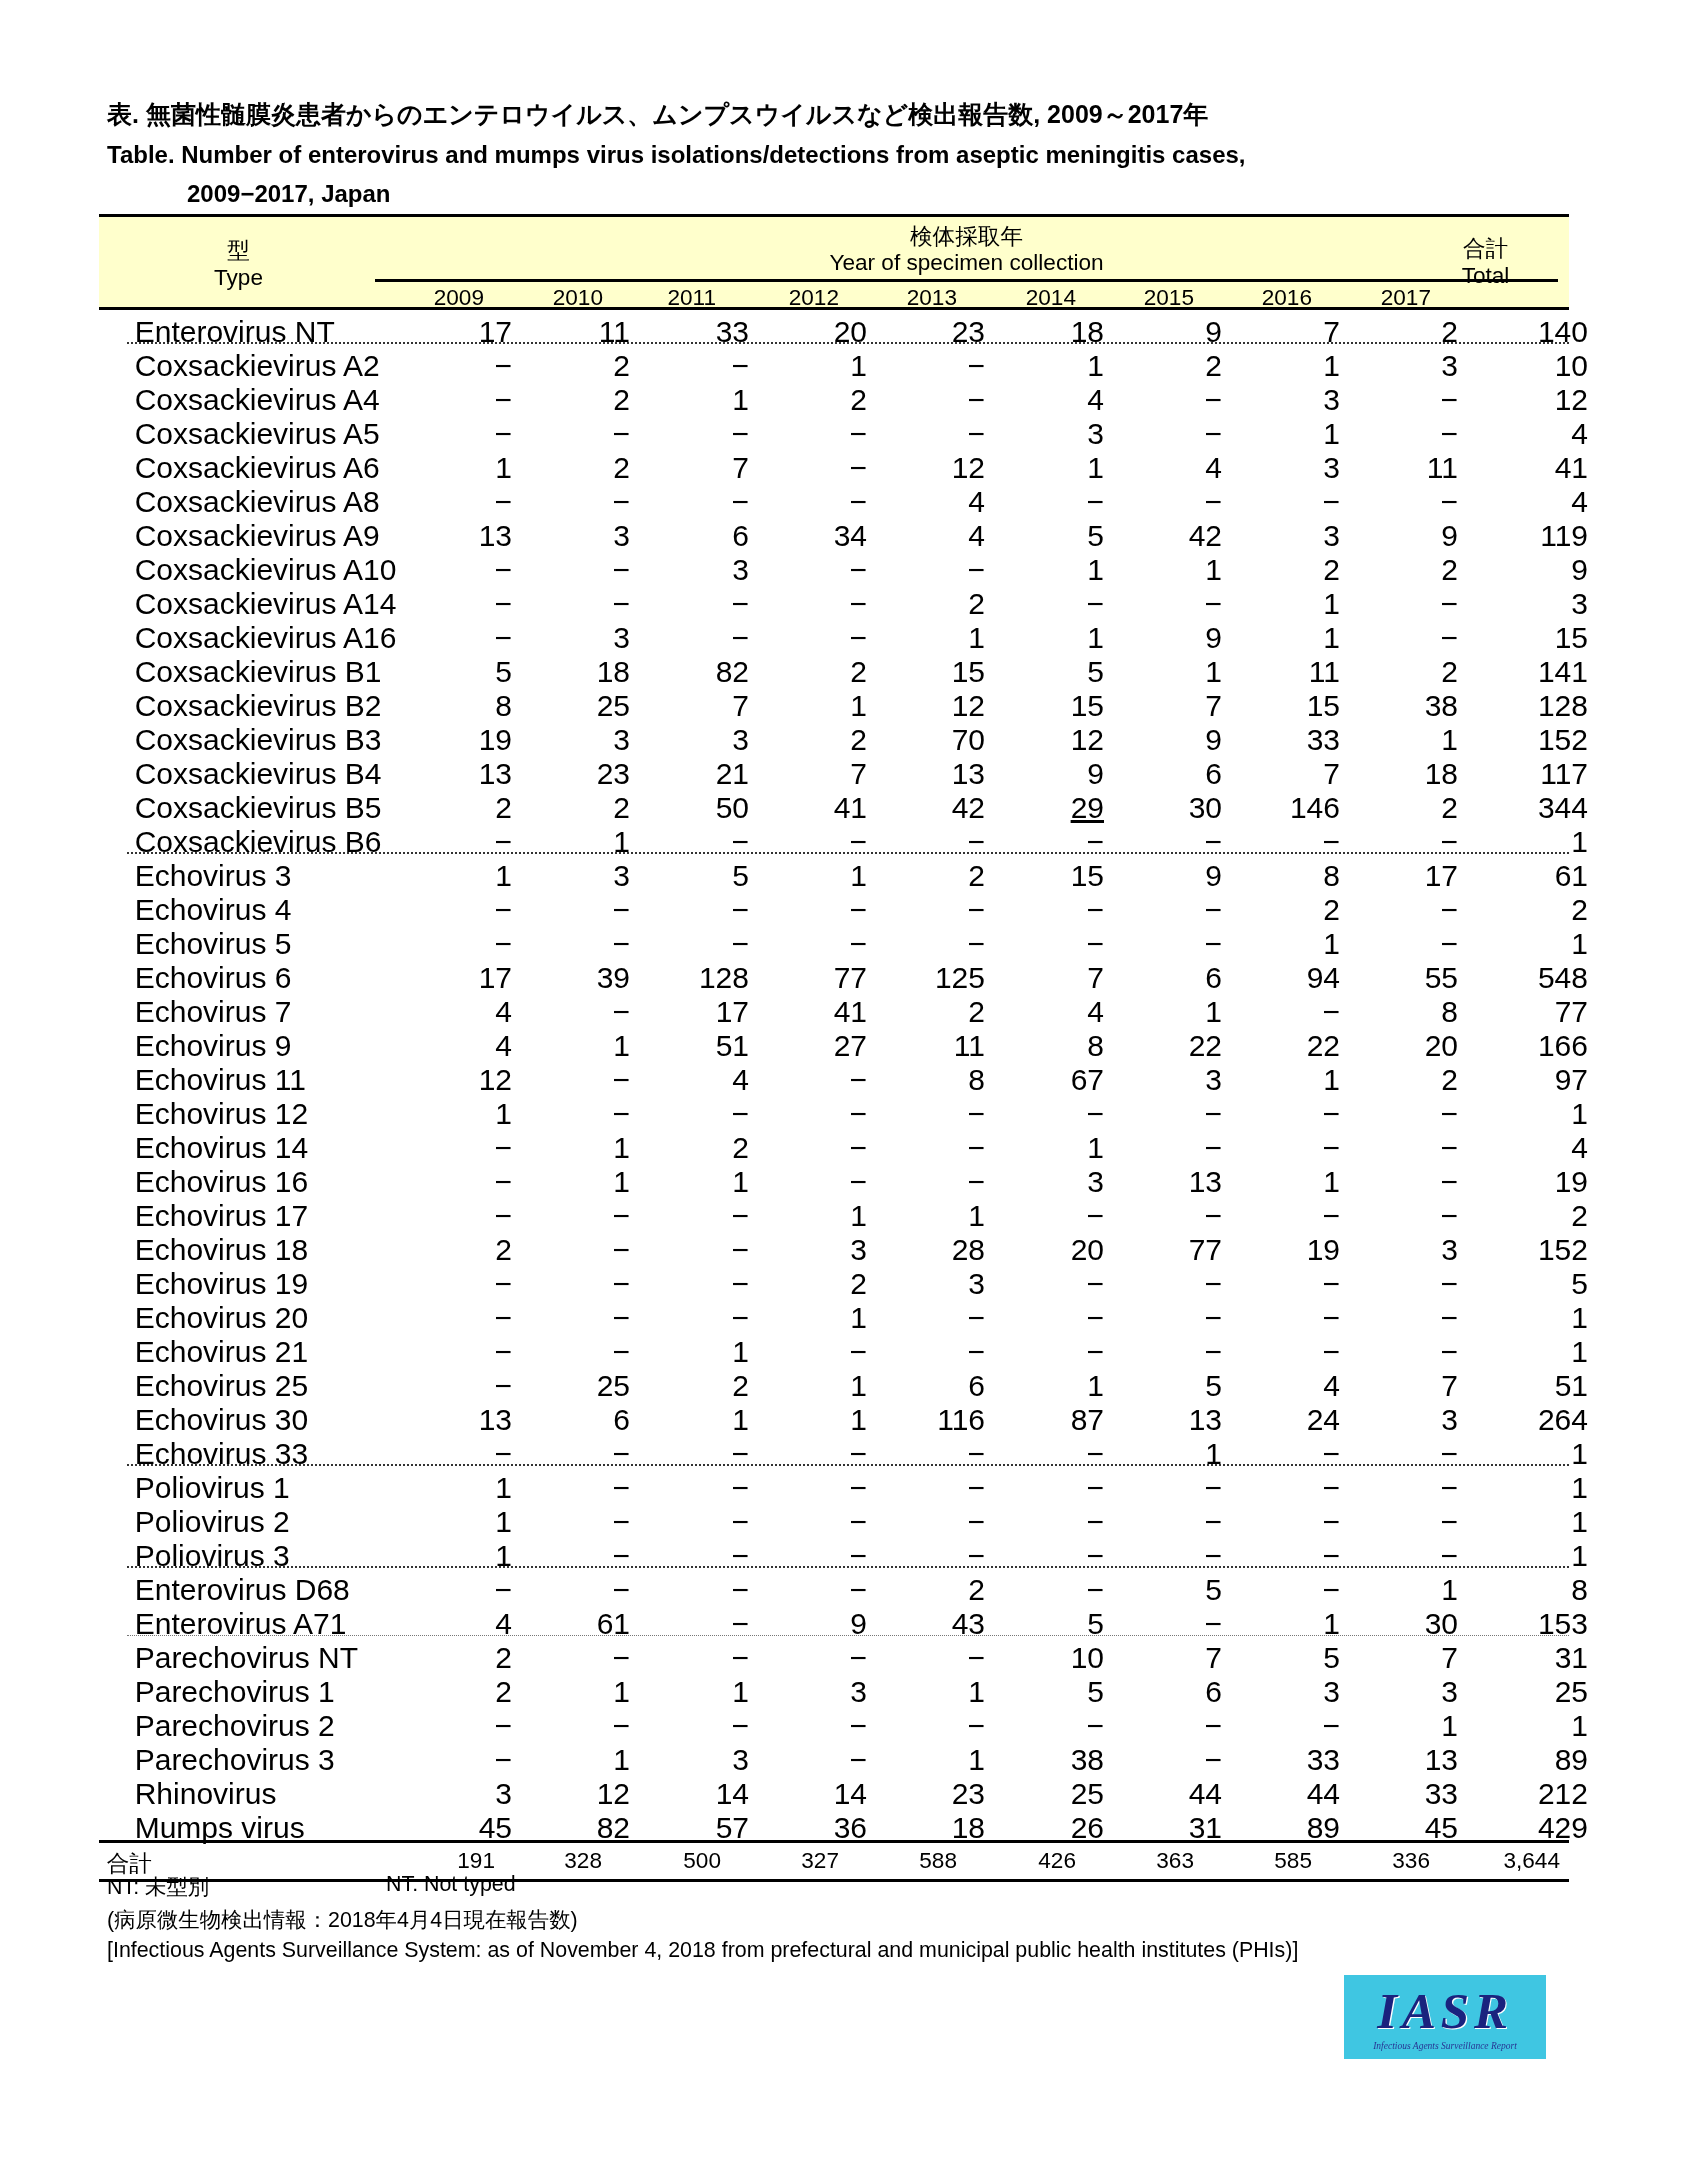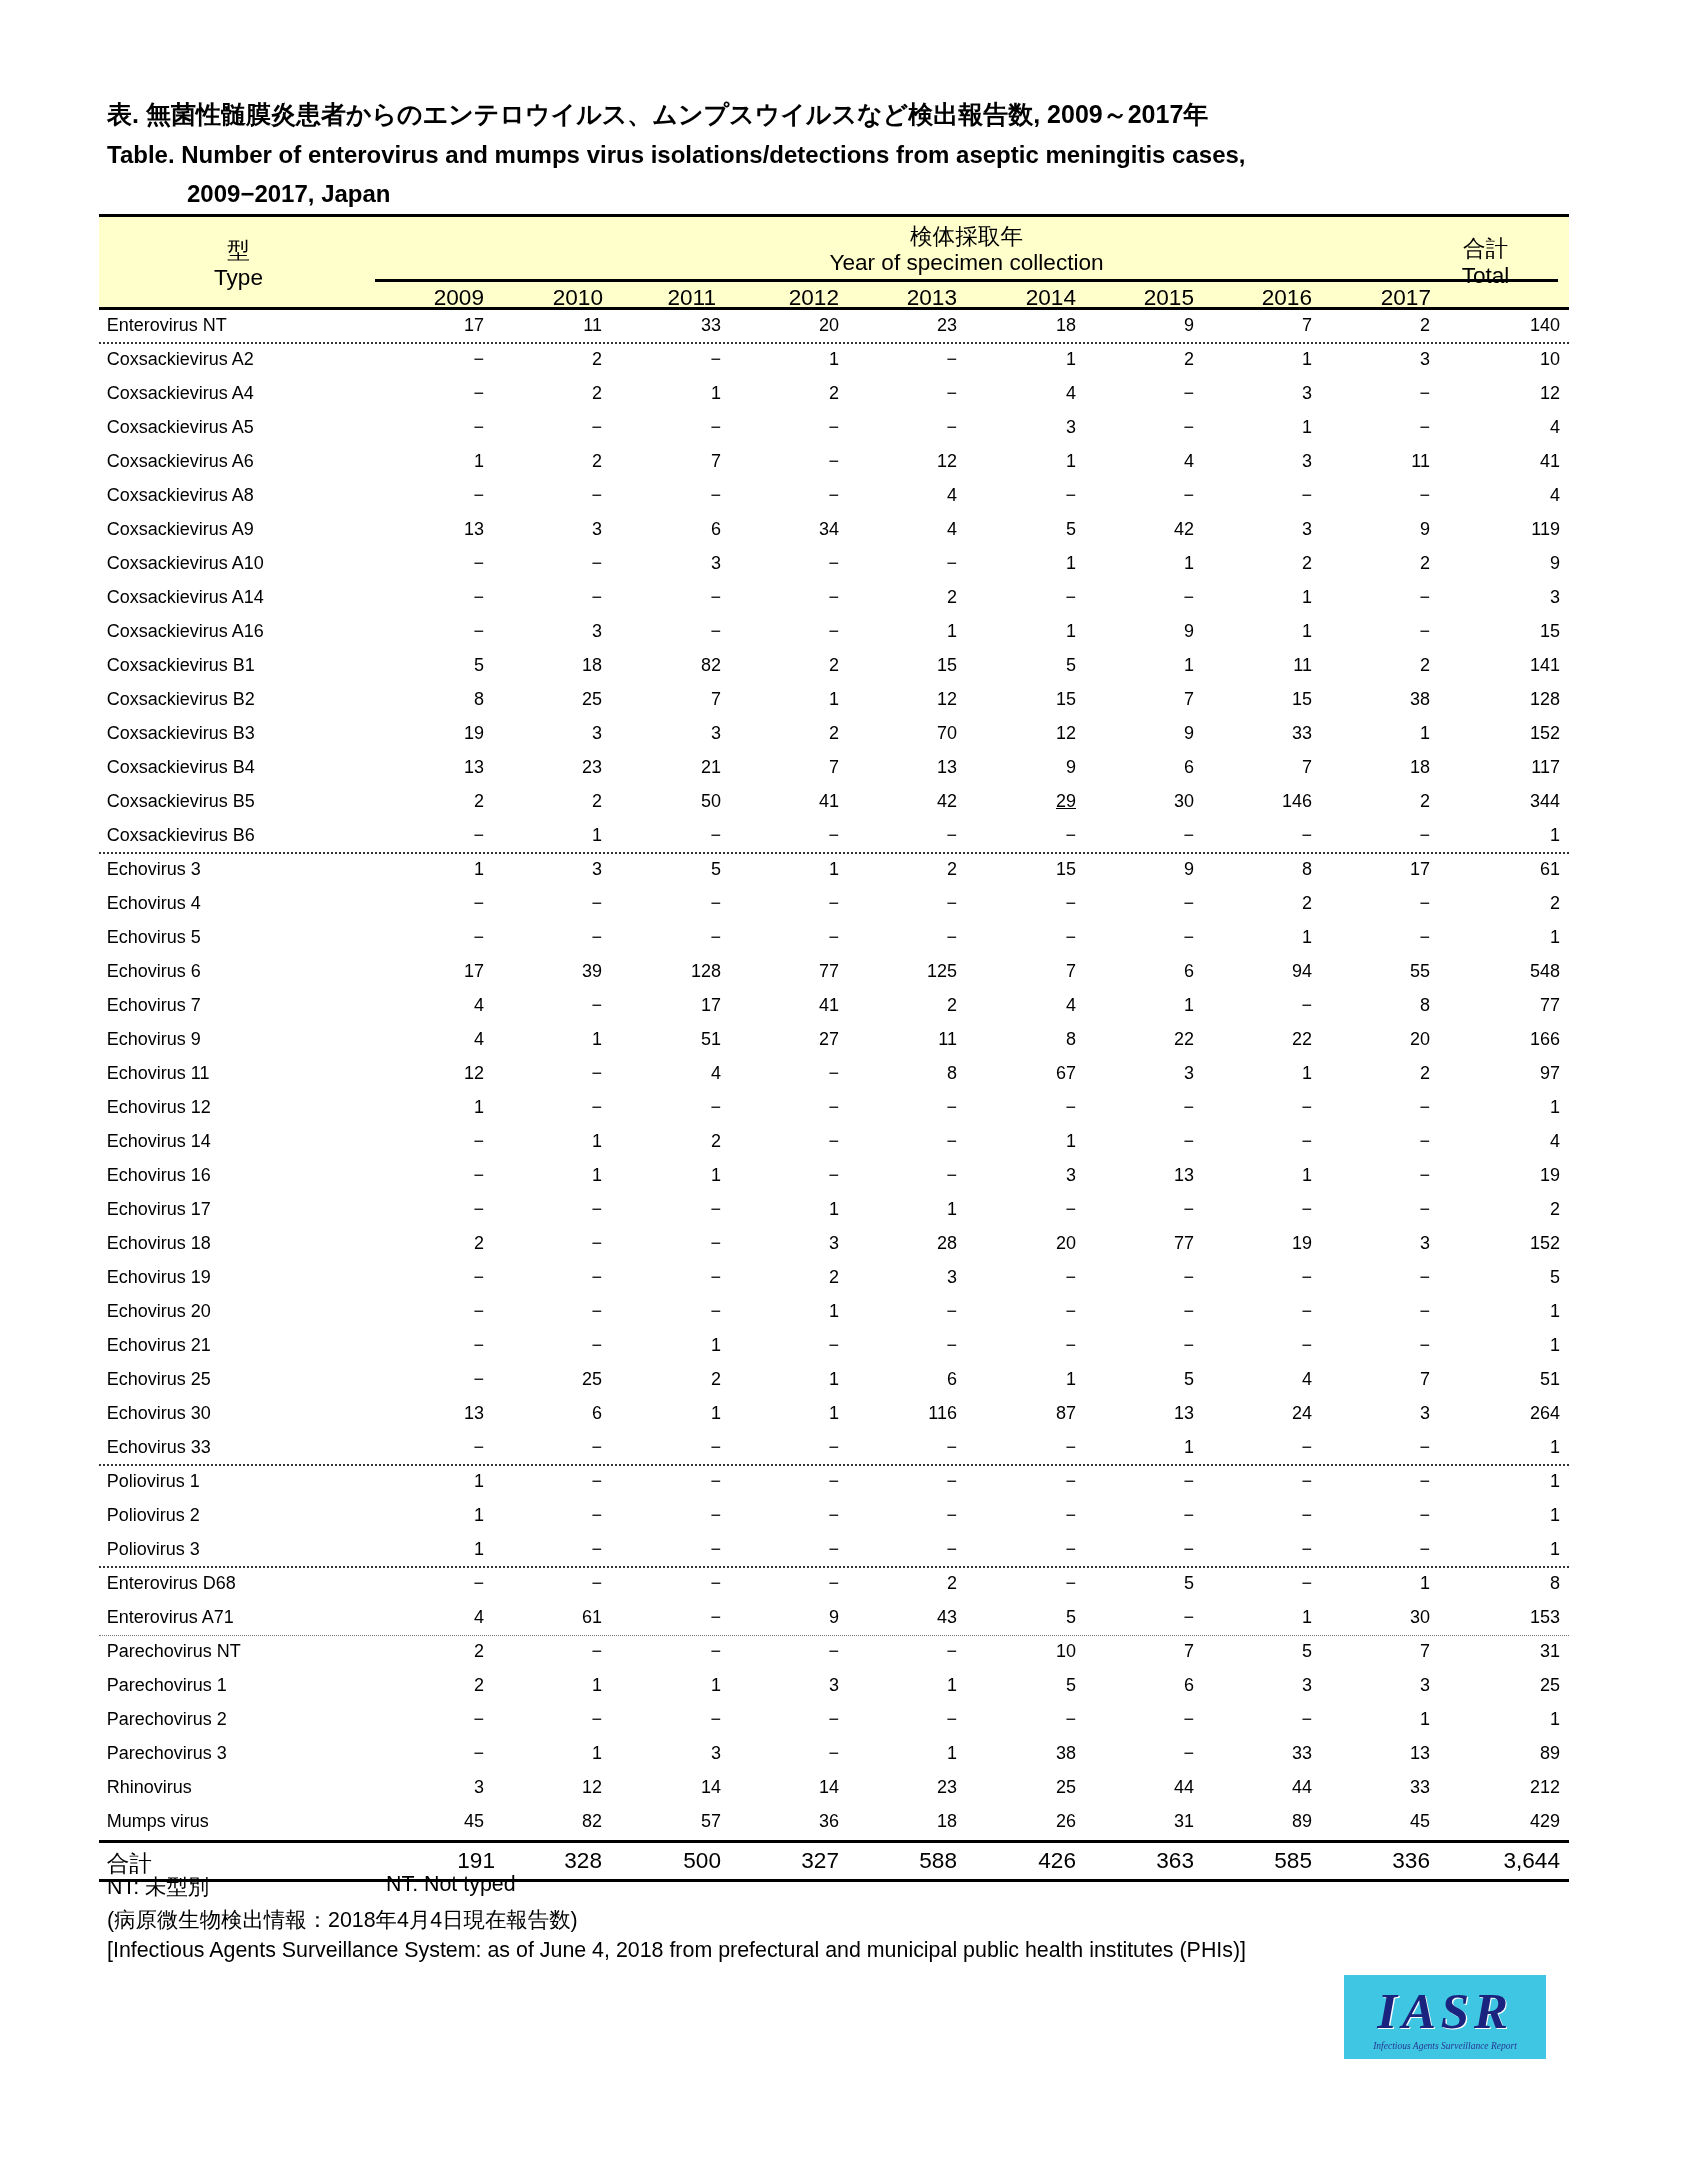--- a/index.html
+++ b/index.html
@@ -20,21 +20,21 @@
   .hdr-type-en { position: absolute; left: 0; width: 279px; top: 48px; text-align: center; font-size: 22.6px; }
   .hdr-year-ja { position: absolute; left: 276px; width: 1183px; top: 3.6px; text-align: center; font-size: 22.6px; }
   .hdr-year-en { position: absolute; left: 276px; width: 1183px; top: 33px; text-align: center; font-size: 22.6px; }
   .hdr-subrule { position: absolute; left: 276px; width: 1183px; top: 62px; height: 3px; background: #000; }
   .hdr-years { position: absolute; left: 0; top: 68px; width: 100%; height: 24px; }
   .hdr-year { position: absolute; width: 113px; text-align: right; font-size: 22.6px; }
   .hdr-total-ja { position: absolute; right: 24px; width: 119px; top: 15.5px; text-align: center; font-size: 22.6px; }
   .hdr-total-en { position: absolute; right: 24px; width: 119px; top: 46px; text-align: center; font-size: 22.6px; }
 
   .body { position: relative; }
-  .row { position: relative; height: 34px; font-size: 18px; }
+  .row { position: relative; height: 34px; font-size: 30px; margin-left: 28px; }
   .row .lbl { position: absolute; left: 7.7px; top: 4.8px; white-space: nowrap; }
   .row .cell { position: absolute; top: 4.8px; width: 95px; text-align: right; }
   .row.sep { border-bottom: 2.4px dotted #333; box-sizing: border-box; }
   .row.sep-fine { border-bottom: 1.8px dotted #777; box-sizing: border-box; }
   .total-row {
     position: relative; height: 36px; font-size: 22.6px;
     border-top: 3.6px solid #000; border-bottom: 3.6px solid #000; box-sizing: content-box;
   }
   .total-row .lbl { position: absolute; left: 7.7px; top: 4.8px; }
   .total-row .cell { position: absolute; top: 4.8px; width: 95px; text-align: right; }
@@ -687,20 +687,20 @@
       <span class="cell" style="left: 1366px;">3,644</span>
     </div>
 </div>
 
 <div class="notes">
   <div class="note-line">
     <span class="note-nt-ja">NT: 未型別</span>
     <span class="note-nt-en">NT: Not typed</span>
   </div>
   <div class="note-line">(病原微生物検出情報：2018年4月4日現在報告数)</div>
-  <div class="note-line">[Infectious Agents Surveillance System: as of  June 4, 2018 from prefectural and municipal public health institutes (PHIs)]</div>
+  <div class="note-line">[Infectious Agents Surveillance System: as of  November 4, 2018 from prefectural and municipal public health institutes (PHIs)]</div>
 </div>
 
 <div class="logo">
   <div class="logo-main">IASR</div>
   <div class="logo-sub">Infectious Agents Surveillance Report</div>
 </div>
 
 
 </body></html>

